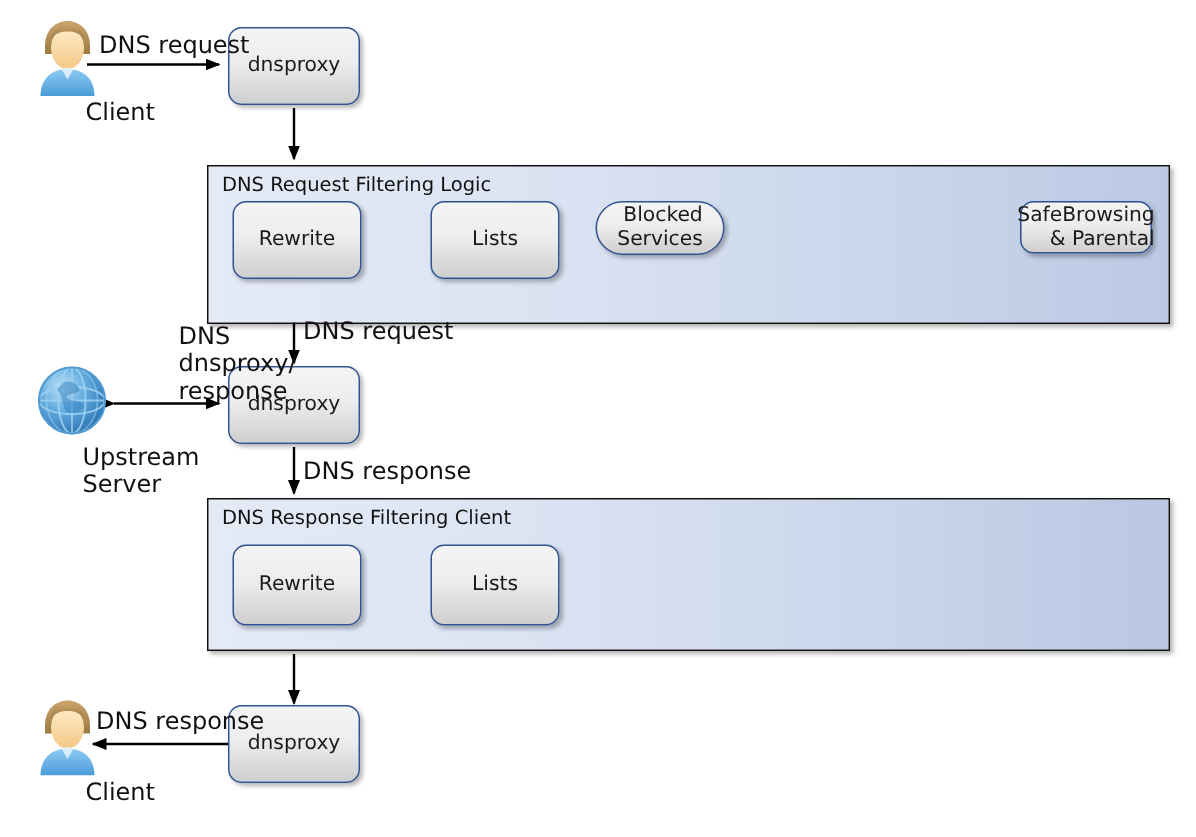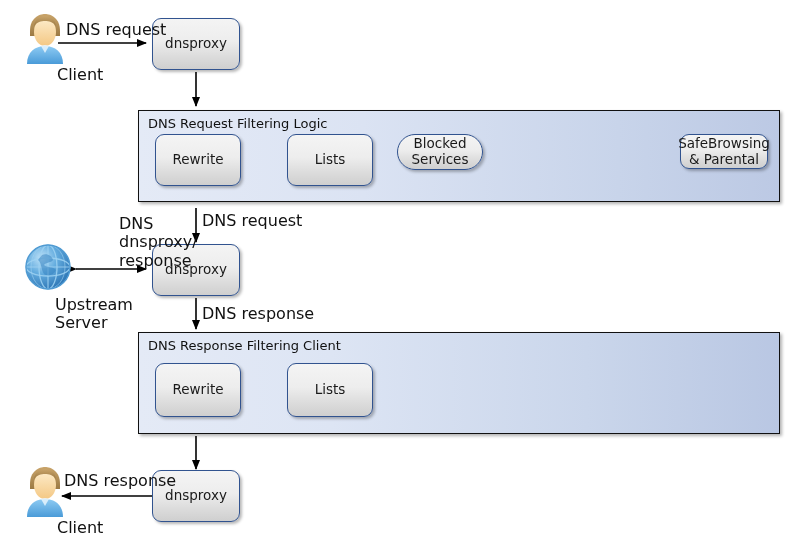--- a/index.html
+++ b/index.html
@@ -13,21 +13,21 @@
 
   
   .node{
     position:absolute;
     box-sizing:border-box;
     border:1.5px solid #31538f;
     border-radius:9px;
     background:linear-gradient(to bottom,#f4f4f4 0%,#ededed 45%,#dcdcdc 75%,#cfcfcf 100%);
     box-shadow:2px 2px 3px rgba(0,0,0,0.28);
     display:flex;align-items:center;justify-content:center;
-    text-align:center;
+    text-align:right;
     font-size:13.5px;
     color:#1a1a1a;
     line-height:1.18;
     white-space:pre-line;
   }
 
   
   .group{
     position:absolute;
     box-sizing:border-box;
@@ -164,21 +164,21 @@
     </svg>
   </div>
   <div class="label center" style="left:10px;top:519px;width:70px;">Client</div>
 
   <div class="node" style="left:152px;top:18px;width:88px;height:52px;">dnsproxy</div>
 
   <div class="node" style="left:152px;top:244px;width:88px;height:52px;">dnsproxy</div>
 
   <div class="node" style="left:152px;top:470px;width:88px;height:52px;">dnsproxy</div>
 
-  <div class="group req" style="left:138px;top:110px;width:642px;height:92px;">
+  <div class="group req" style="left:138px;top:110px;width:642px;height:106px;">
     <div class="group-title">DNS Request Filtering Logic</div>
   </div>
 
   <div class="node" style="left:155px;top:134px;width:86px;height:52px;">Rewrite</div>
   <div class="node" style="left:287px;top:134px;width:86px;height:52px;">Lists</div>
   <div class="node" style="left:397px;top:134px;width:86px;height:36px;border-radius:23px;">Blocked
 Services</div>
   <div class="node" style="left:680px;top:134px;width:88px;height:35px;">SafeBrowsing
 &amp; Parental</div>
 

